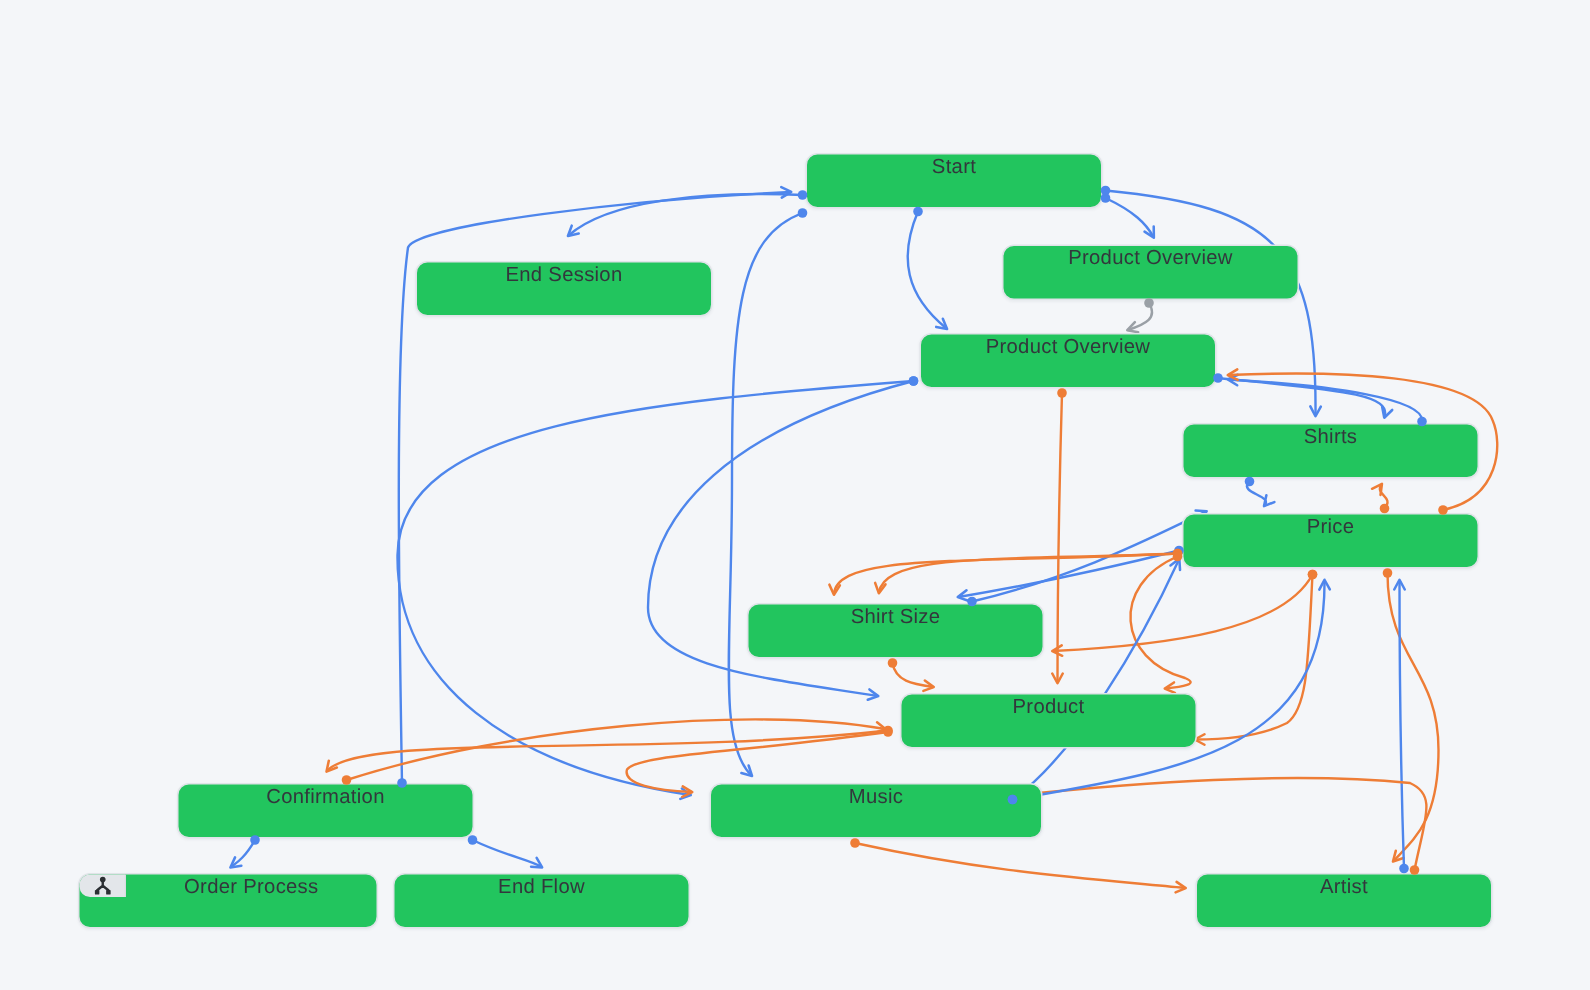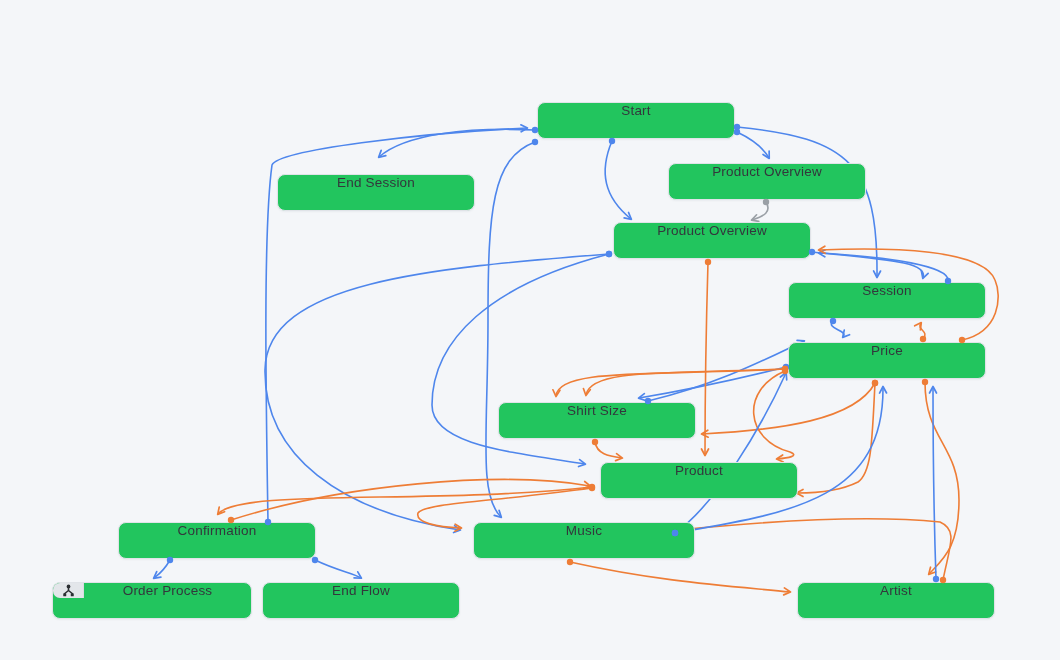--- a/index.html
+++ b/index.html
@@ -123,21 +123,21 @@
       <div class="node" style="left: 277px; top: 163px; width: 198px; height: 37px; margin-top: 11px;">
         <div class="label">End Session</div>
       </div>
       <div class="node" style="left: 668px; top: 163px; width: 198px; height: 37px;">
         <div class="label">Product Overview</div>
       </div>
       <div class="node" style="left: 613px; top: 222px; width: 198px; height: 37px;">
         <div class="label">Product Overview</div>
       </div>
       <div class="node" style="left: 788px; top: 282px; width: 198px; height: 37px;">
-        <div class="label">Session</div>
+        <div class="label">Shirts</div>
       </div>
       <div class="node" style="left: 788px; top: 342px; width: 198px; height: 37px;">
         <div class="label">Price</div>
       </div>
       <div class="node" style="left: 498px; top: 402px; width: 198px; height: 37px;">
         <div class="label">Shirt Size</div>
       </div>
       <div class="node" style="left: 600px; top: 462px; width: 198px; height: 37px;">
         <div class="label">Product</div>
       </div>

